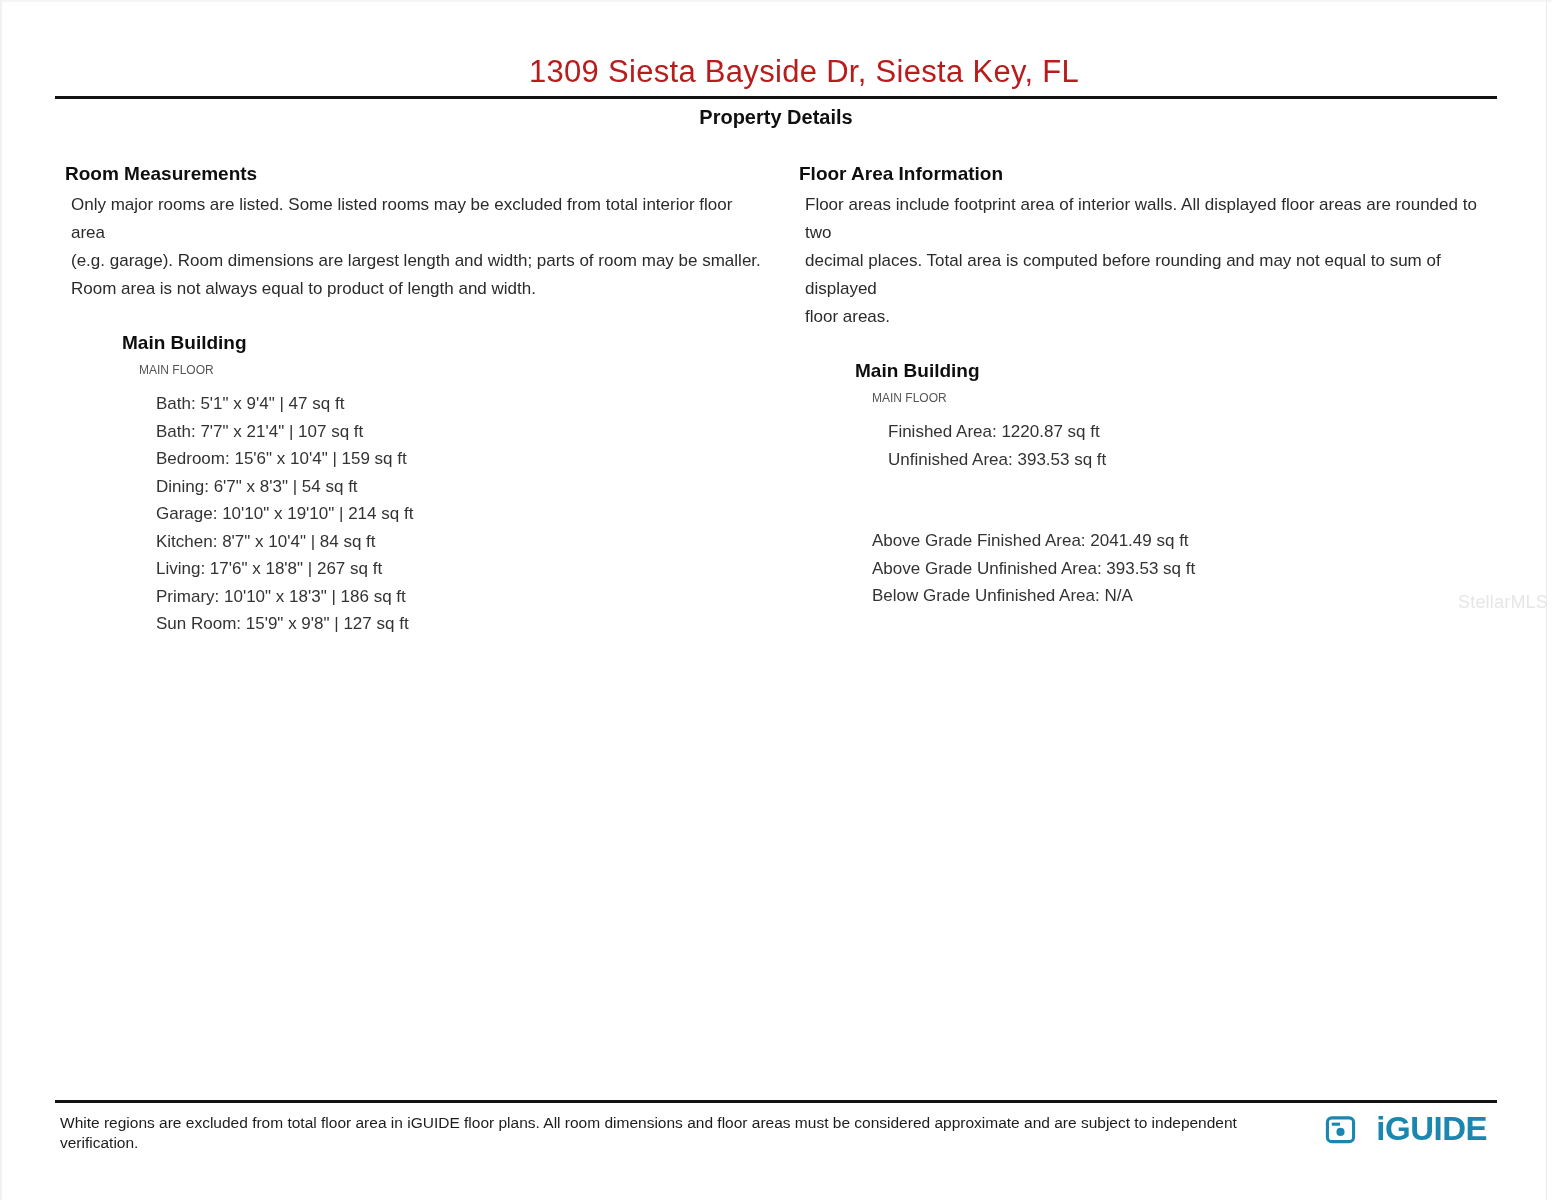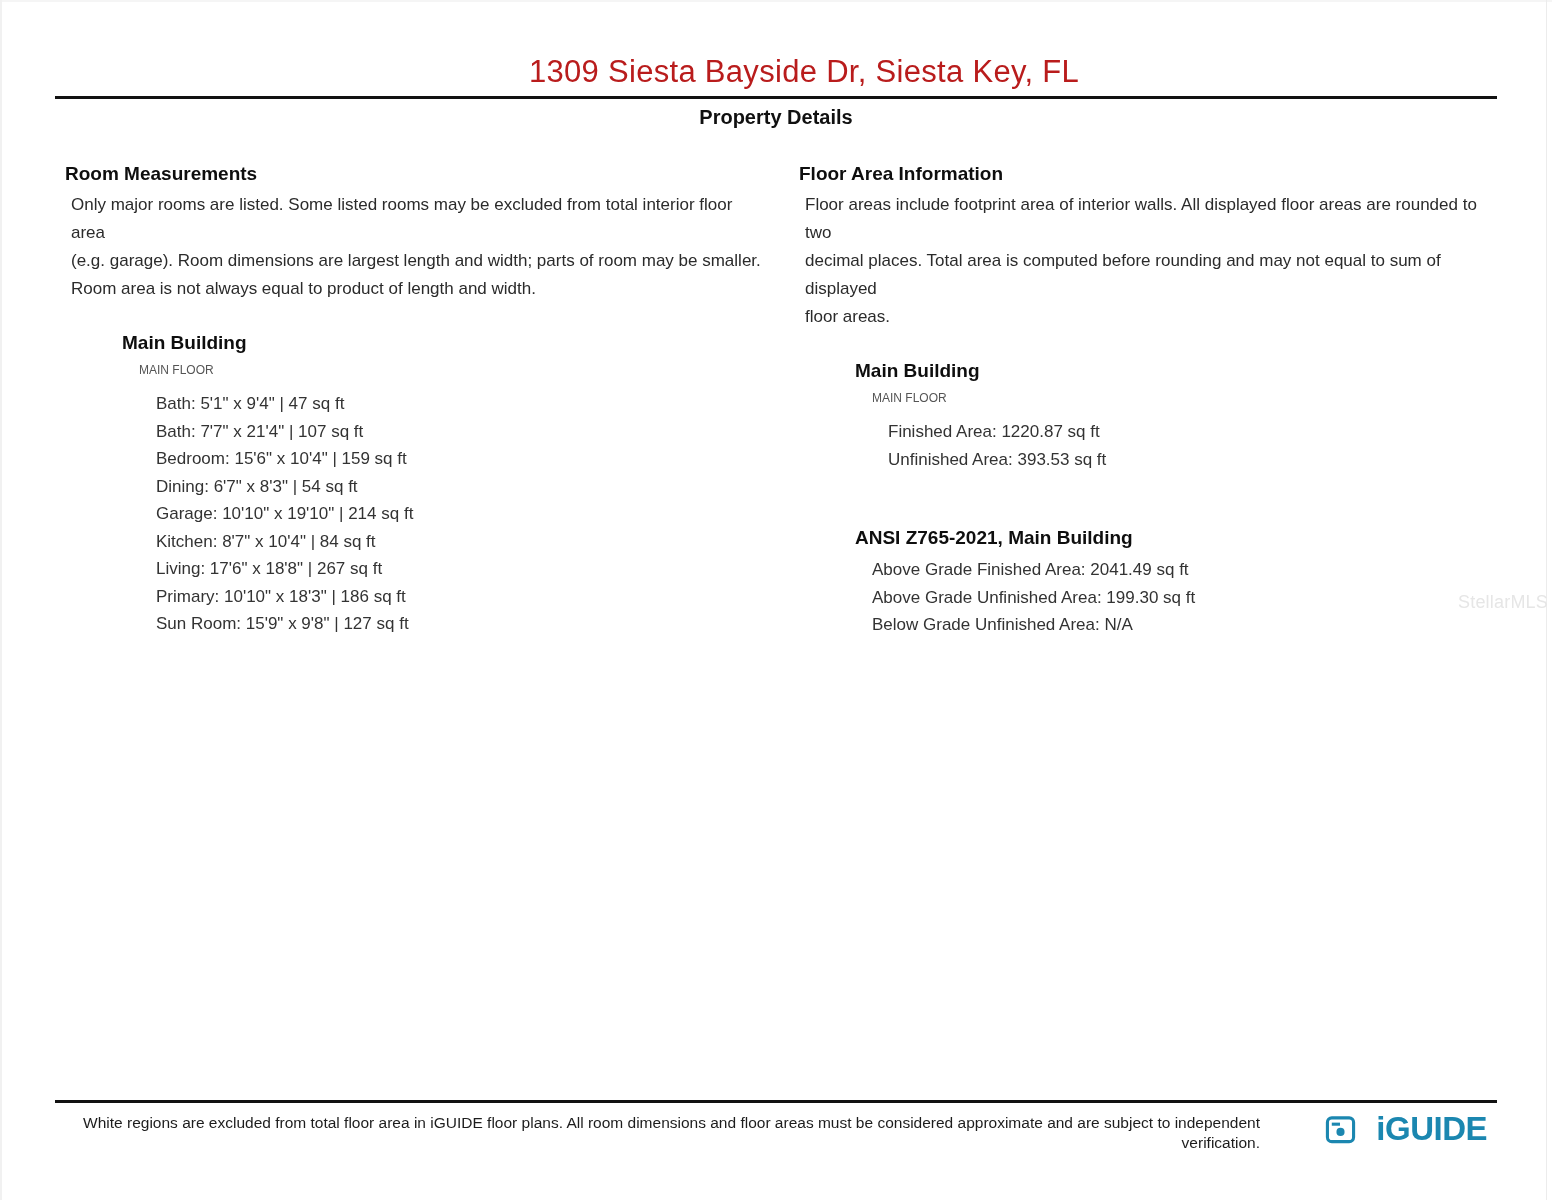--- a/index.html
+++ b/index.html
@@ -71,21 +71,21 @@
     font-size: 18px; color: #e6e6e6; letter-spacing: 0.2px;
   }
 
   
   .footer-rule {
     position: absolute; top: 1100px; left: 55px; width: 1442px; height: 3px;
     background: #121212;
   }
   .footer-disclaimer {
     position: absolute; top: 1113px; left: 60px; width: 1200px;
-    font-size: 15.5px; color: #1d1d1d; margin: 0; line-height: 20px; text-align: right;
+    font-size: 15.5px; color: #1d1d1d; margin: 0; line-height: 20px;
   }
   .iguide-logo {
     position: absolute; top: 1110px; right: 65px;
     display: flex; align-items: center; gap: 20px;
   }
   .iguide-logo .logo-text {
     font-size: 33px; font-weight: bold; letter-spacing: -0.5px;
   }
 </style>
 </head>
@@ -133,24 +133,23 @@
     </p>
     <div class="building-block">
       <div class="building-name">Main Building</div>
       <div class="floor-name">MAIN FLOOR</div>
       <ul class="item-list">
         <li>Finished Area: 1220.87 sq ft</li>
         <li>Unfinished Area: 393.53 sq ft</li>
       </ul>
     </div>
     <div class="ansi-block">
-      <div class="ansi-heading">ANSI Z765-2021, Main Building</div>
       <ul class="item-list">
         <li>Above Grade Finished Area: 2041.49 sq ft</li>
-        <li>Above Grade Unfinished Area: 199.30 sq ft</li>
+        <li>Above Grade Unfinished Area: 393.53 sq ft</li>
         <li>Below Grade Unfinished Area: N/A</li>
       </ul>
     </div>
   </section>
 
   <div class="watermark">StellarMLS</div>
 
   <div class="footer-rule"></div>
   <p class="footer-disclaimer">White regions are excluded from total floor area in iGUIDE floor plans. All room dimensions and floor areas must be considered approximate and are subject to independent verification.</p>
 

